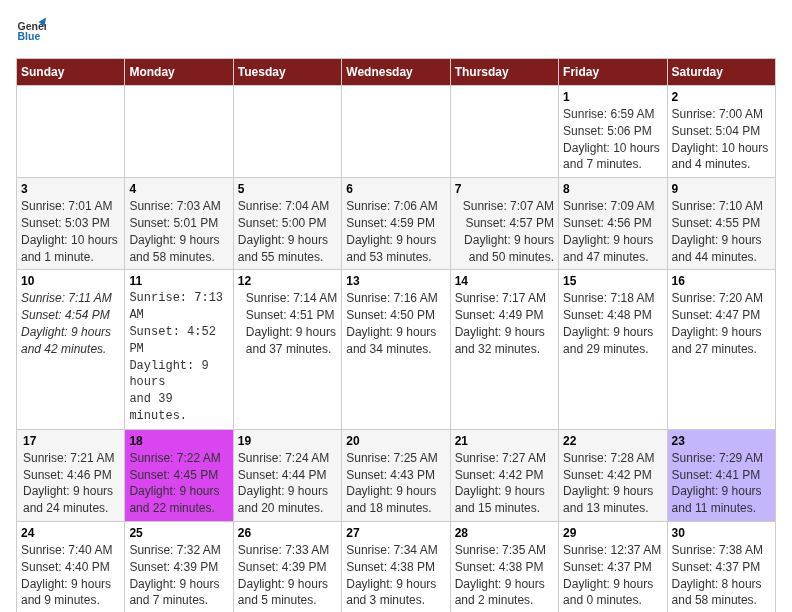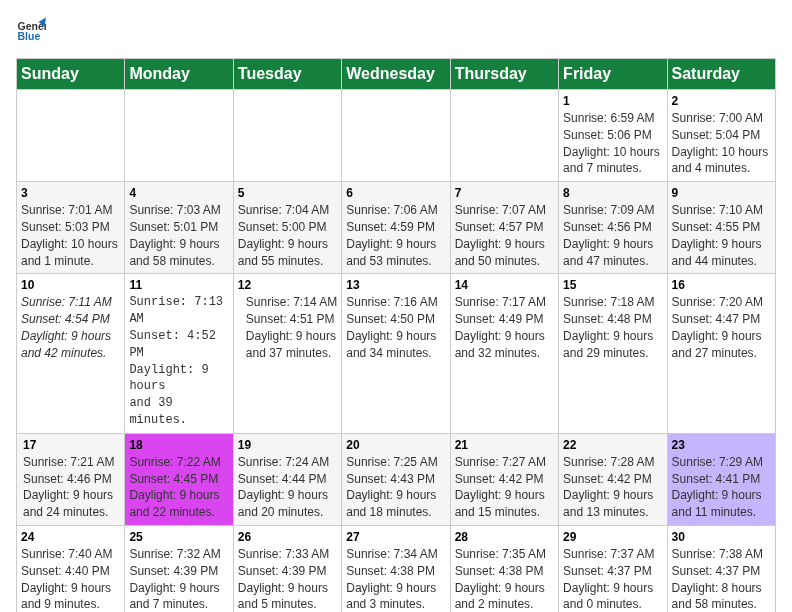--- a/index.html
+++ b/index.html
@@ -36,25 +36,25 @@
     .location-title {
       font-size: 15px;
       color: #555;
     }
     .calendar-table {
       width: 100%;
       border-collapse: collapse;
       font-size: 11px;
     }
     .calendar-table th {
-      background-color: #15803d;
+      background-color: #7f1d1d;
       color: white;
       padding: 6px 4px;
       text-align: left;
-      font-size: 16px;
+      font-size: 12px;
       font-weight: bold;
       border: 1px solid #ccc;
     }
     .calendar-table td {
       border: 1px solid #ccc;
       vertical-align: top;
       padding: 4px;
       height: 90px;
       width: calc(100% / 7);
       background: #fff;
@@ -151,21 +151,21 @@
         </td>
         <td style="background: rgb(245, 245, 245);">
           <div class="day-number">6</div>
           <div class="day-info" style="white-space: pre-line;">Sunrise: 7:06 AM
 Sunset: 4:59 PM
 Daylight: 9 hours
 and 53 minutes.</div>
         </td>
         <td style="background: rgb(245, 245, 245);">
           <div class="day-number">7</div>
-          <div class="day-info" style="white-space: pre-line;">Sunrise: 7:07 AM
+          <div class="day-info" style="white-space: pre-line; text-align: right;">Sunrise: 7:07 AM
 Sunset: 4:57 PM
 Daylight: 9 hours
 and 50 minutes.</div>
         </td>
         <td style="background: rgb(245, 245, 245);">
           <div class="day-number">8</div>
           <div class="day-info" style="white-space: pre-line;">Sunrise: 7:09 AM
 Sunset: 4:56 PM
 Daylight: 9 hours
 and 47 minutes.</div>
@@ -311,21 +311,21 @@
         </td>
         <td>
           <div class="day-number">28</div>
           <div class="day-info" style="white-space: pre-line;">Sunrise: 7:35 AM
 Sunset: 4:38 PM
 Daylight: 9 hours
 and 2 minutes.</div>
         </td>
         <td>
           <div class="day-number">29</div>
-          <div class="day-info" style="white-space: pre-line;">Sunrise: 7:37 AM
+          <div class="day-info" style="white-space: pre-line;">Sunrise: 12:37 AM
 Sunset: 4:37 PM
 Daylight: 9 hours
 and 0 minutes.</div>
         </td>
         <td>
           <div class="day-number">30</div>
           <div class="day-info" style="white-space: pre-line;">Sunrise: 7:38 AM
 Sunset: 4:37 PM
 Daylight: 8 hours
 and 58 minutes.</div>

